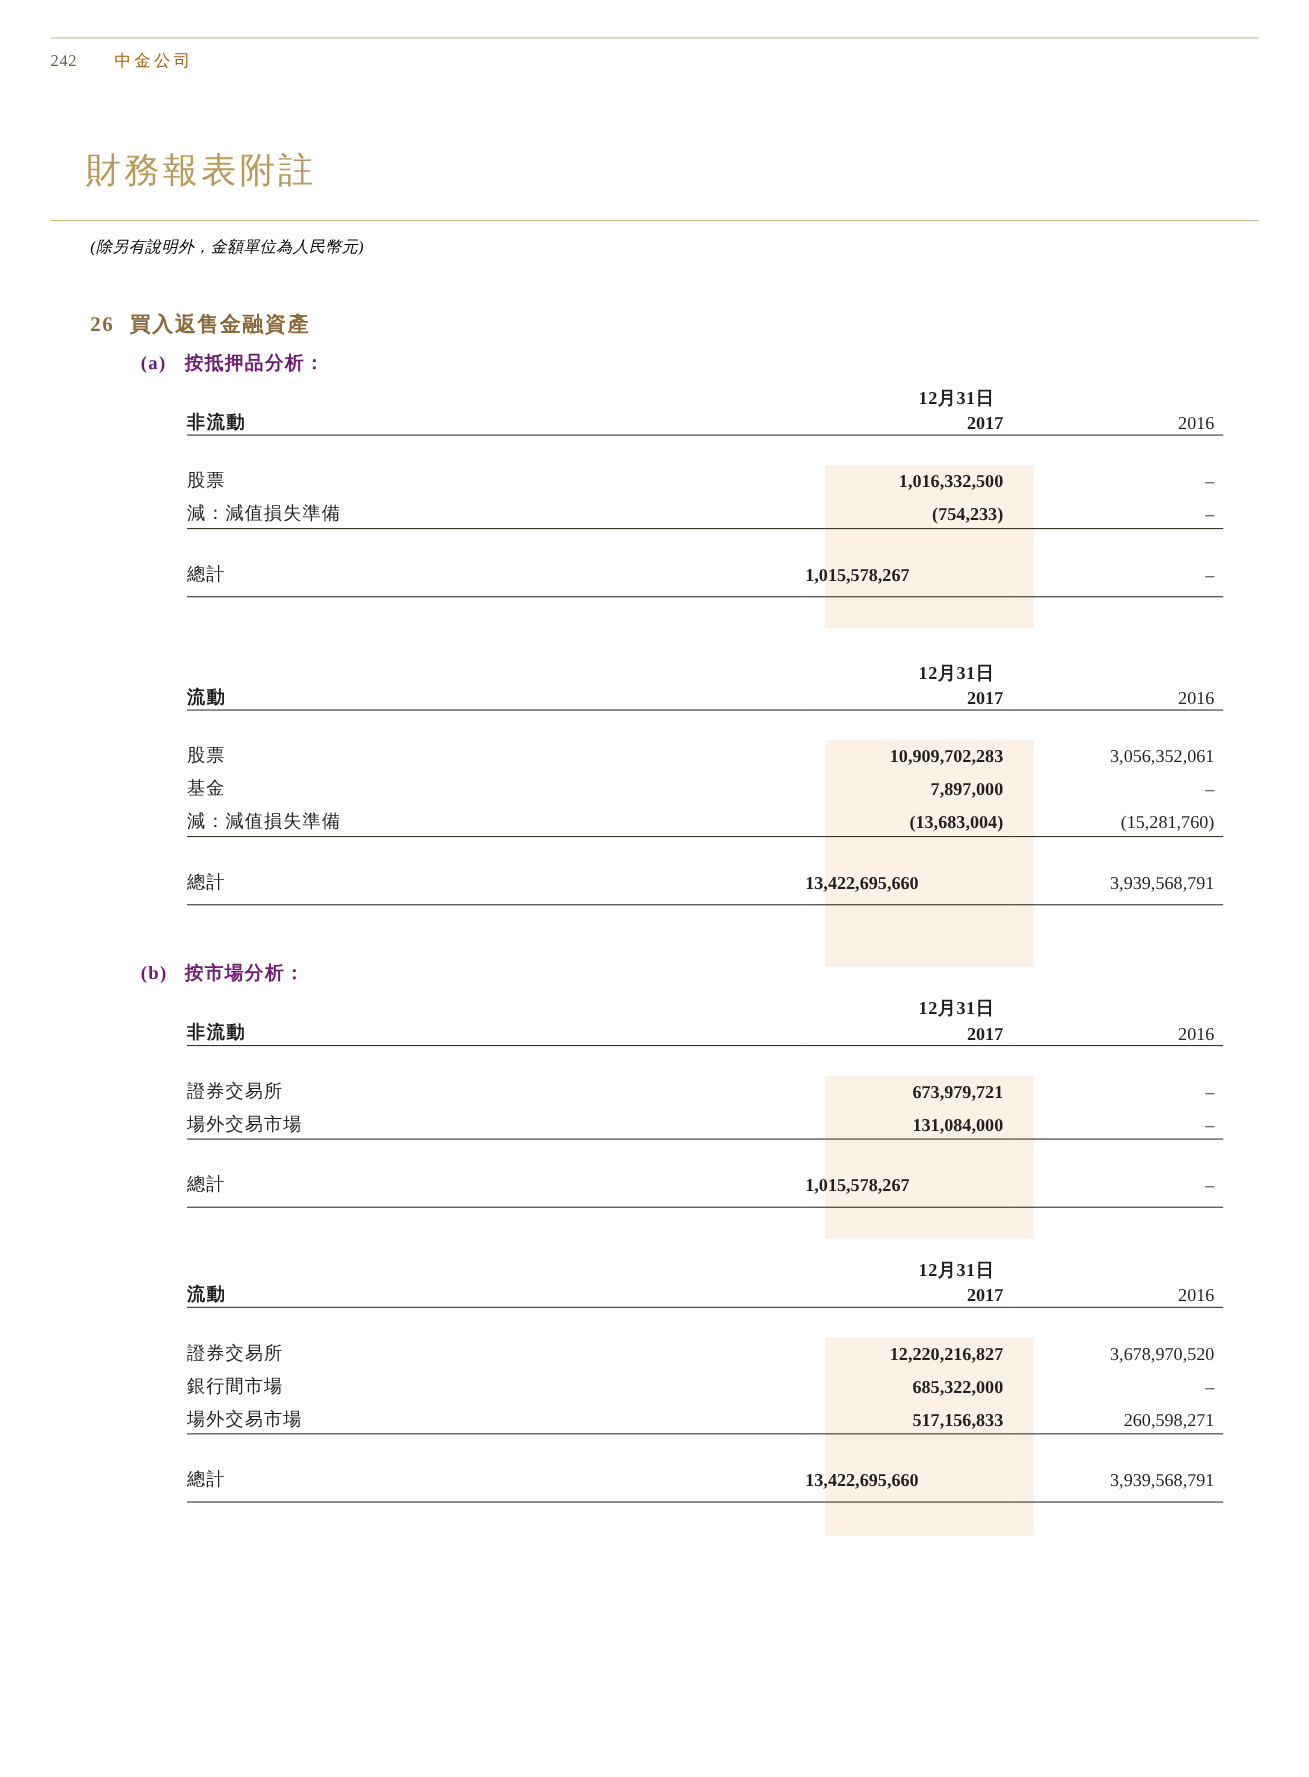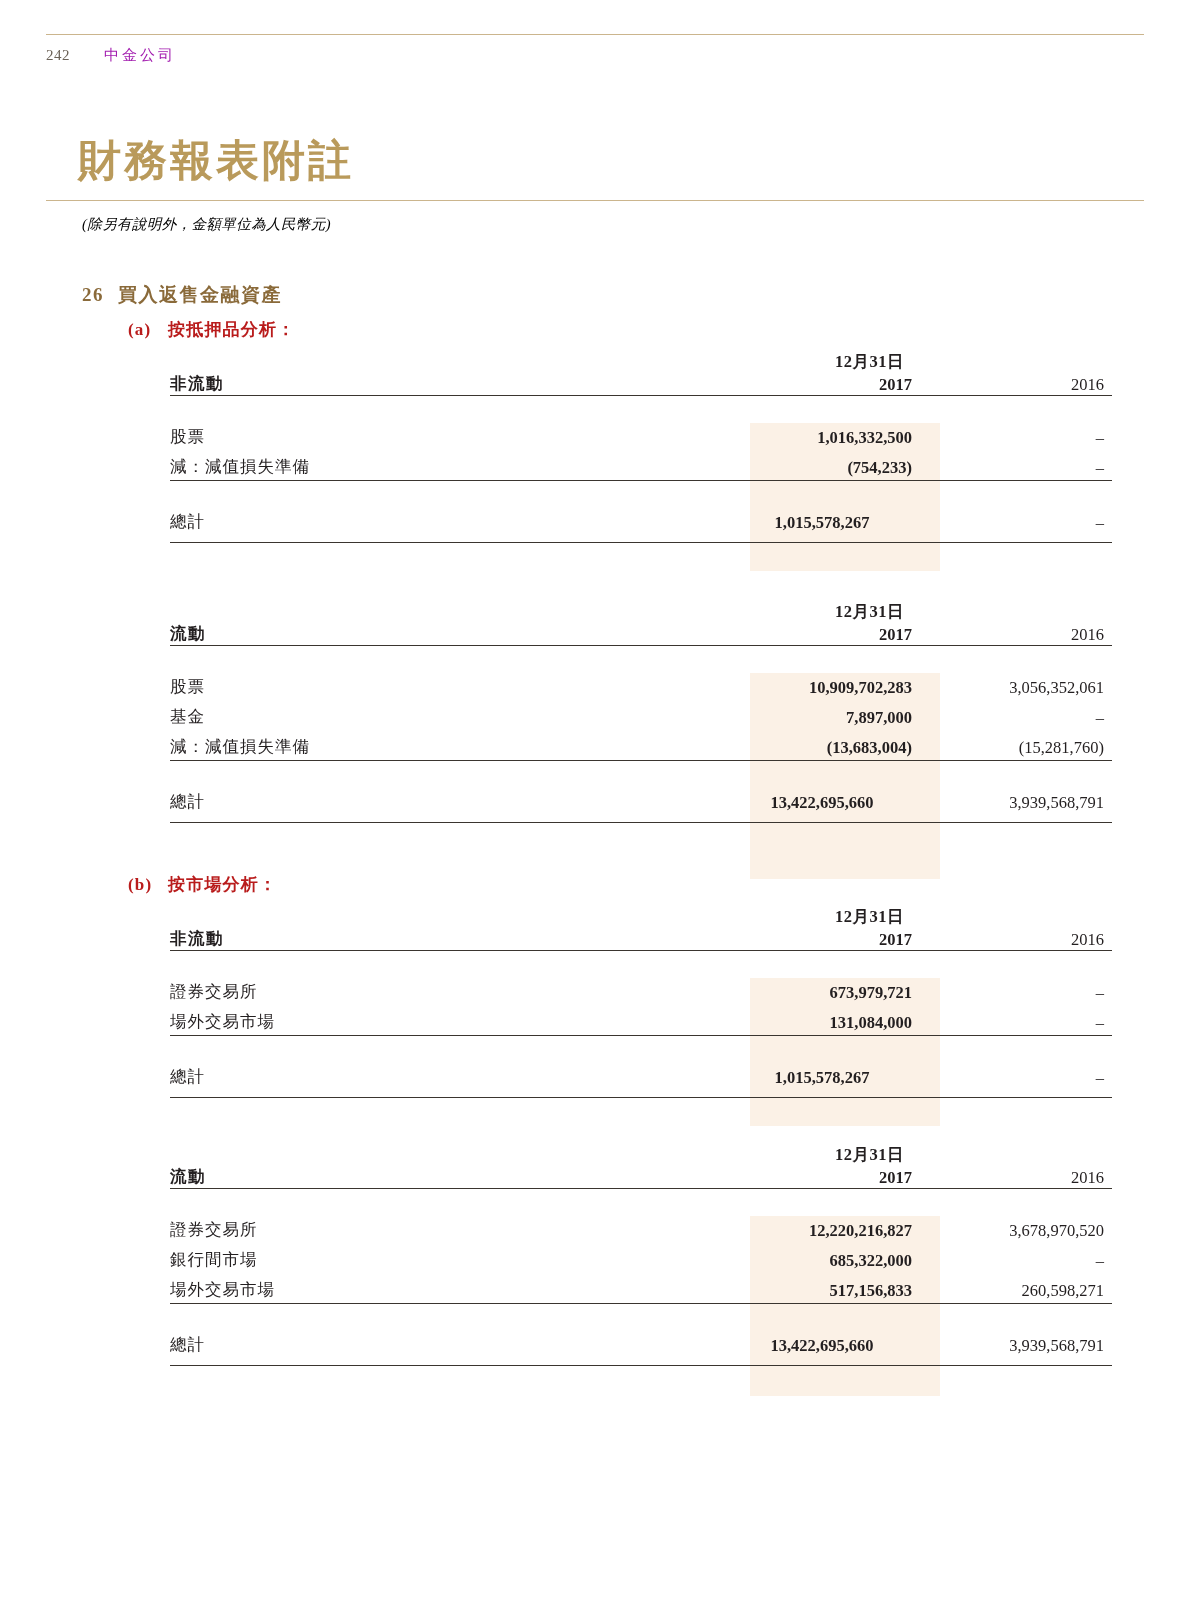--- a/index.html
+++ b/index.html
@@ -33,43 +33,43 @@
     align-items: baseline;
     font-family: "Liberation Serif", serif;
   }
   .page-number {
     font-size: 15px;
     color: #6b6257;
     letter-spacing: 0.5px;
   }
   .company-name {
     font-size: 15px;
-    color: #a21caf;
+    color: #a16207;
     margin-left: 34px;
     letter-spacing: 3px;
   }
   .header-rule {
     position: absolute;
     top: 34px;
     left: 46px;
     right: 46px;
     height: 1px;
     background: #cbb58d;
   }
 
   
   .title-wrap {
     position: absolute;
     top: 135px;
     left: 78px;
     right: 46px;
   }
   .doc-title {
-    font-size: 43px;
-    font-weight: bold;
+    font-size: 32px;
+    font-weight: normal;
     color: #b99a5b;
     letter-spacing: 3px;
     font-family: "Liberation Serif", "DejaVu Serif", serif;
     line-height: 1.2;
   }
   .title-rule {
     position: absolute;
     top: 200px;
     left: 46px;
     right: 46px;
@@ -103,21 +103,21 @@
   .content {
     position: absolute;
     top: 318px;
     left: 128px;
     width: 970px;
   }
 
   .sub-head {
     font-size: 17px;
     font-weight: bold;
-    color: #b91c1c;
+    color: #701a75;
     letter-spacing: 1.2px;
     margin-bottom: 10px;
   }
   .sub-head .lbl {
     display: inline-block;
     width: 40px;
   }
 
   
   table.fin {
@@ -203,21 +203,21 @@
     padding: 0;
     font-size: 0;
     line-height: 0;
   }
   tr.total td {
     padding-top: 8px;
     padding-bottom: 9px;
     border-bottom: 1.6px solid #3a352f;
   }
   tr.total td.lbl-cell { text-align: left; letter-spacing: 1px; }
-  tr.total td.v-2017 { text-align: center; font-weight: bold; padding-right: 10px; }
+  tr.total td.v-2017 { text-align: left; font-weight: bold; padding-right: 10px; }
   tr.total td.v-2016 { text-align: right; padding-right: 8px; }
 
   
   .tblock {
     position: relative;
     margin-bottom: 0;
   }
   .hl-band {
     position: absolute;
     background: #fbf1e6;

